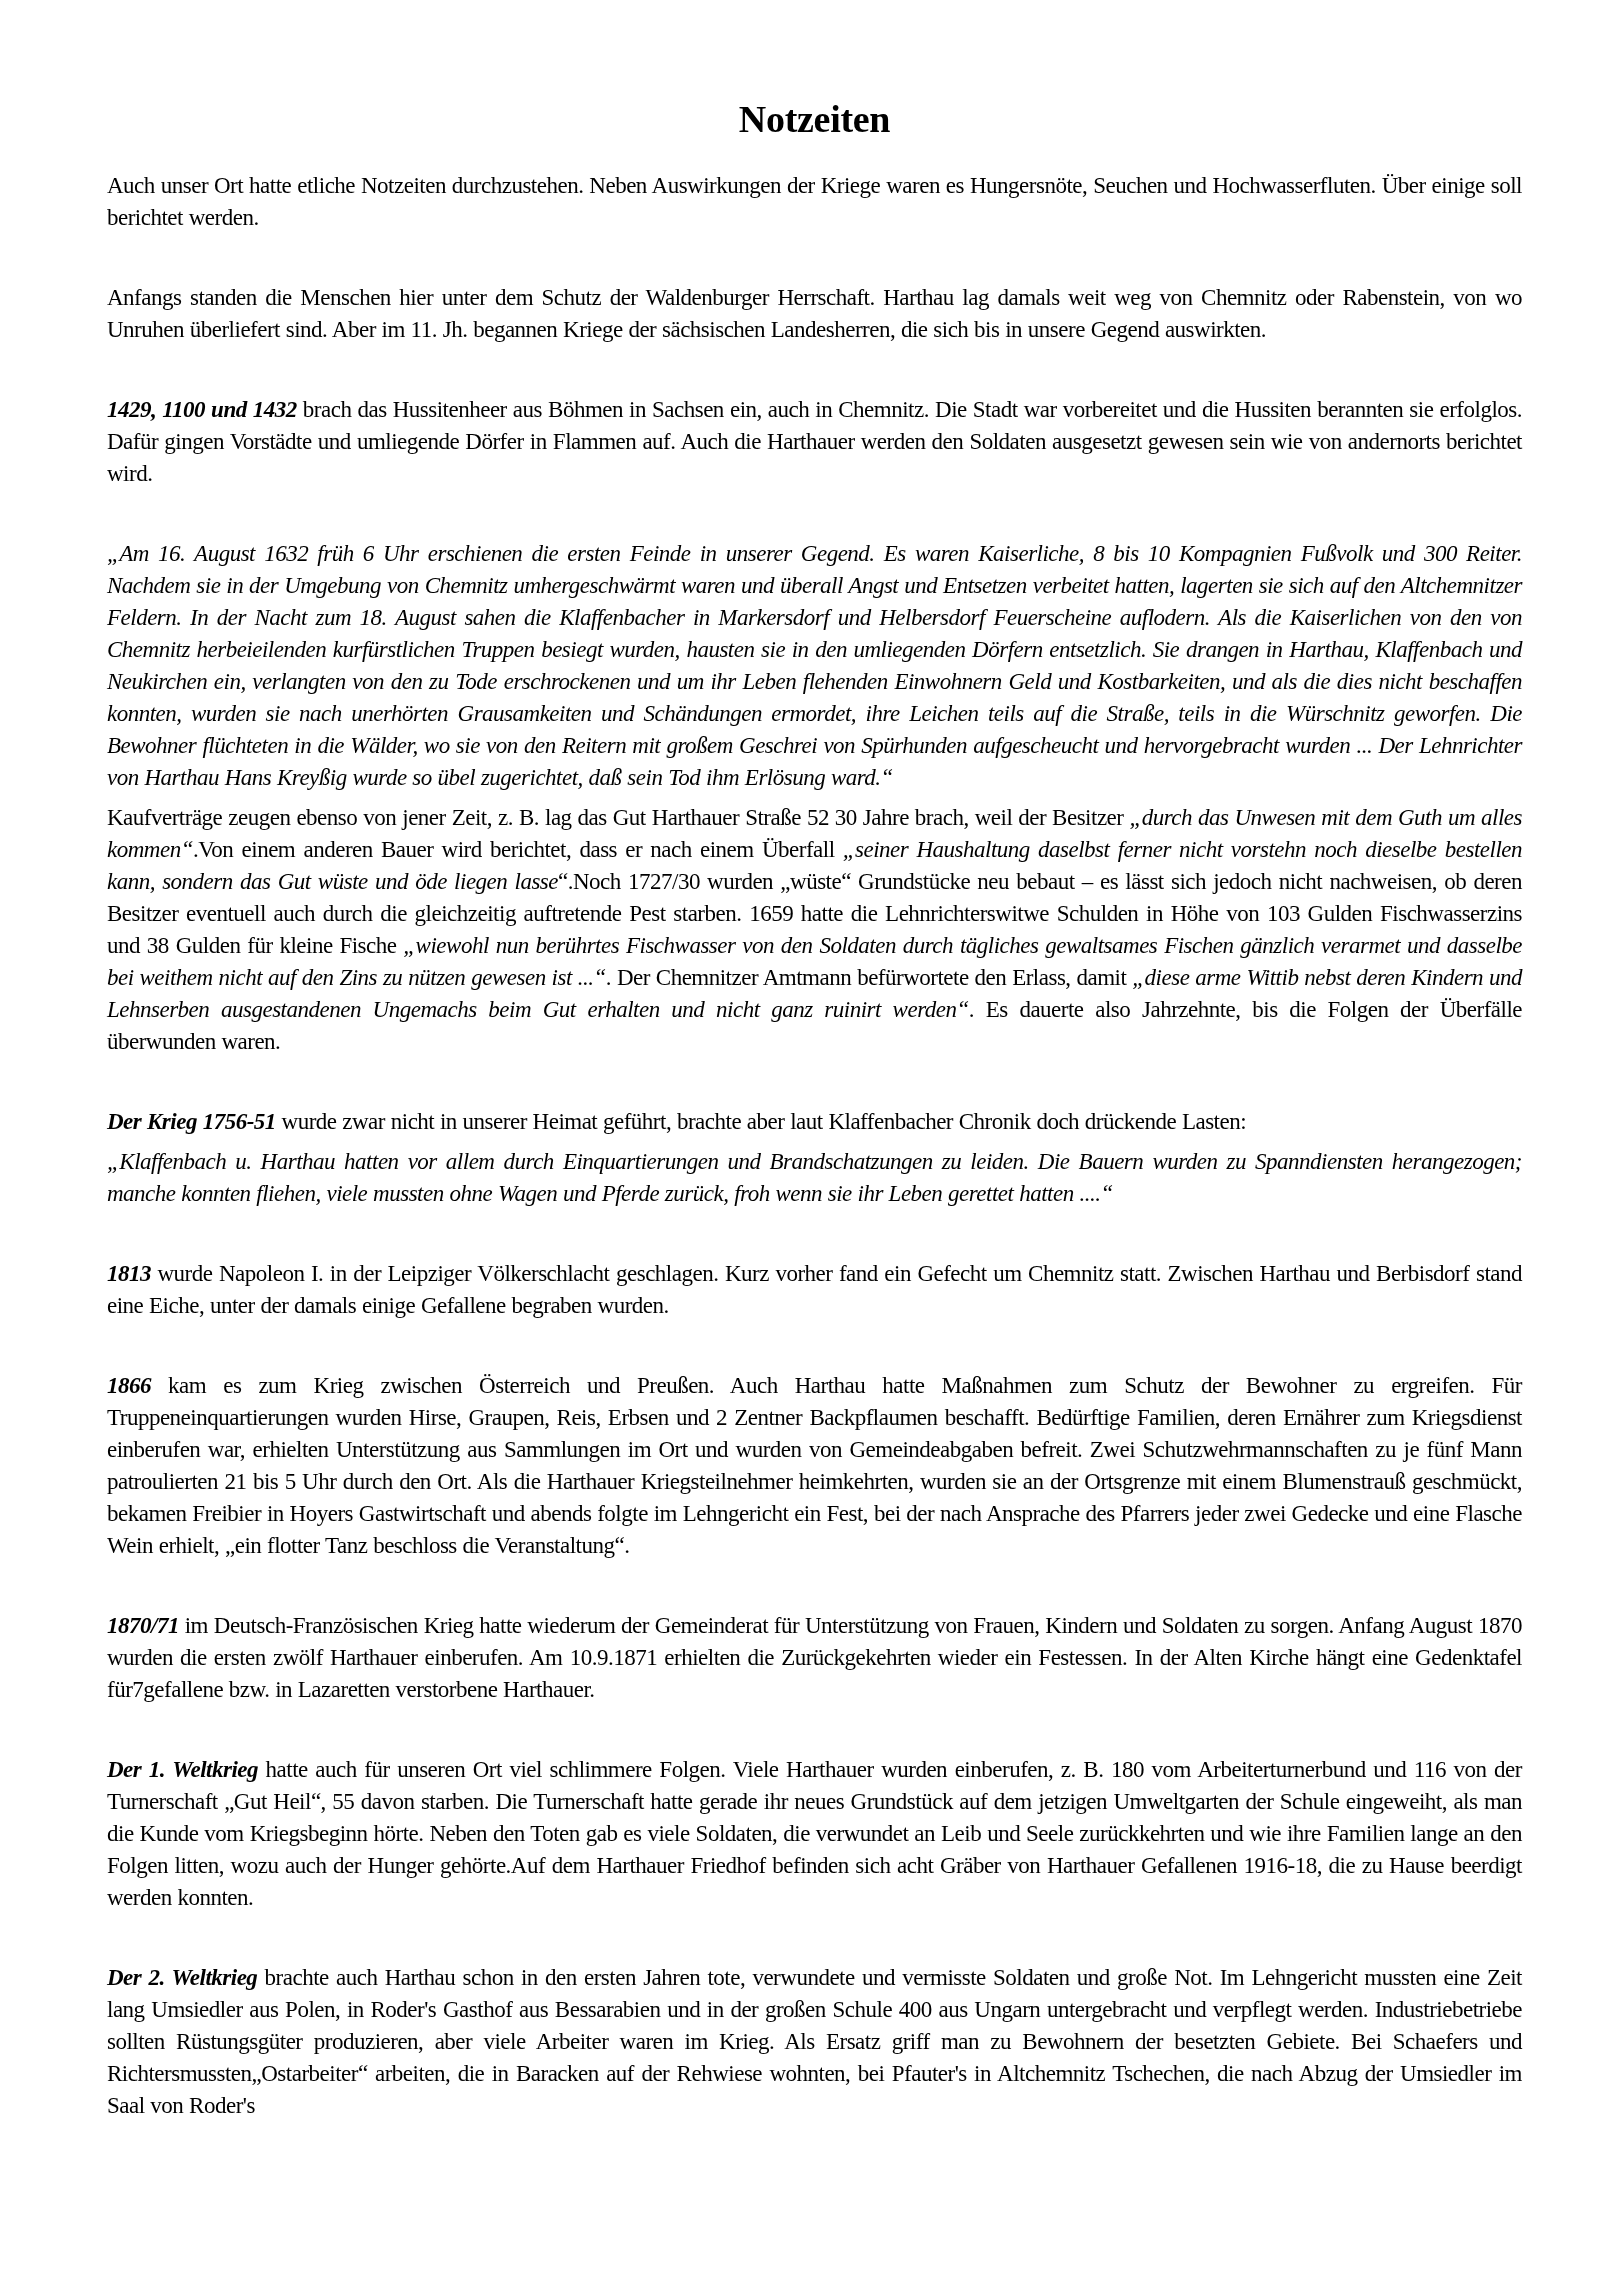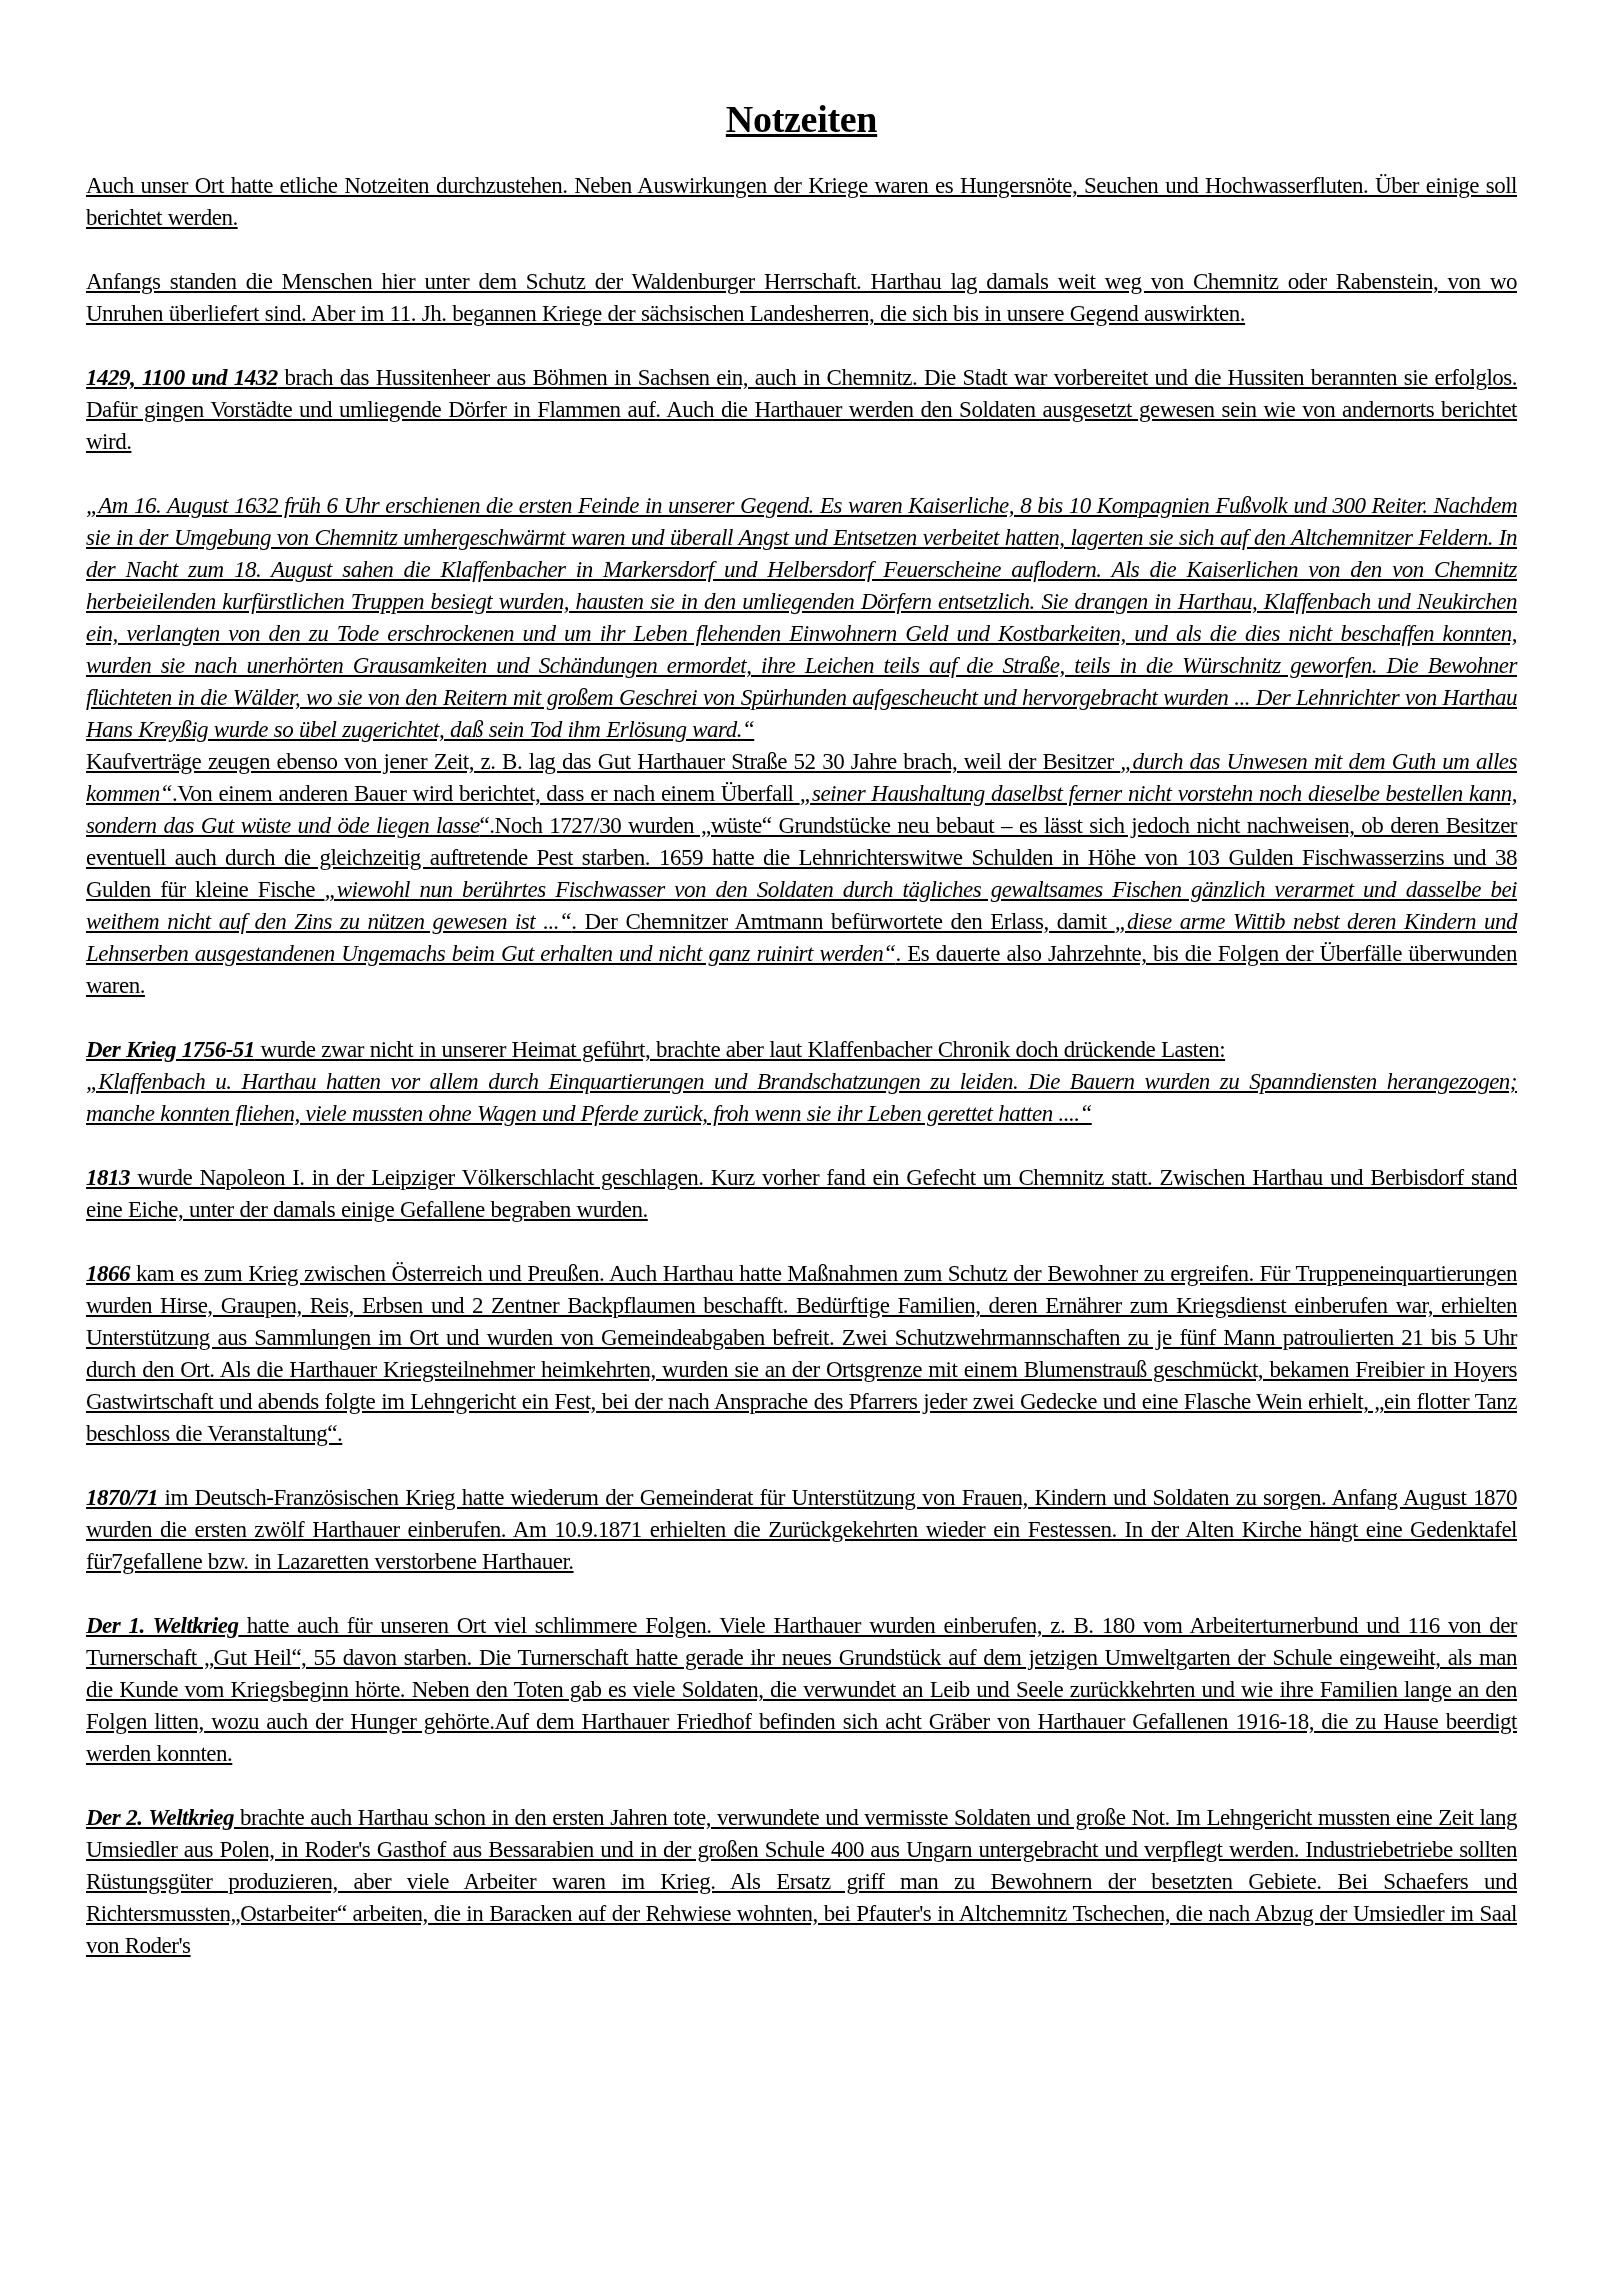--- a/index.html
+++ b/index.html
@@ -6,35 +6,34 @@
     body {
       width: 1621px;
       height: 2293px;
       overflow: hidden;
       position: relative;
       color: #000;
       font-family: "Liberation Serif", "DejaVu Serif", serif;
     }
     .page {
       position: absolute;
-      left: 86px;
+      left: 99px;
       top: 98px;
       width: 1431px;
-      text-decoration: underline;
     }
     h1 {
       text-align: center;
       font-size: 38px;
       font-weight: bold;
       margin: 0 0 29px 0;
       line-height: 43px;
       letter-spacing: -0.3px;
     }
     p {
-      margin: 0;
+      margin: 8px;
       font-size: 23px;
       line-height: 32px;
       text-align: justify;
       letter-spacing: -0.5px;
       word-spacing: 0.5px;
     }
     .gap { height: 32px; }
     .subhead { font-weight: bold; }
     .lead { font-weight: bold; font-style: italic; }
     .quote { font-style: italic; }

